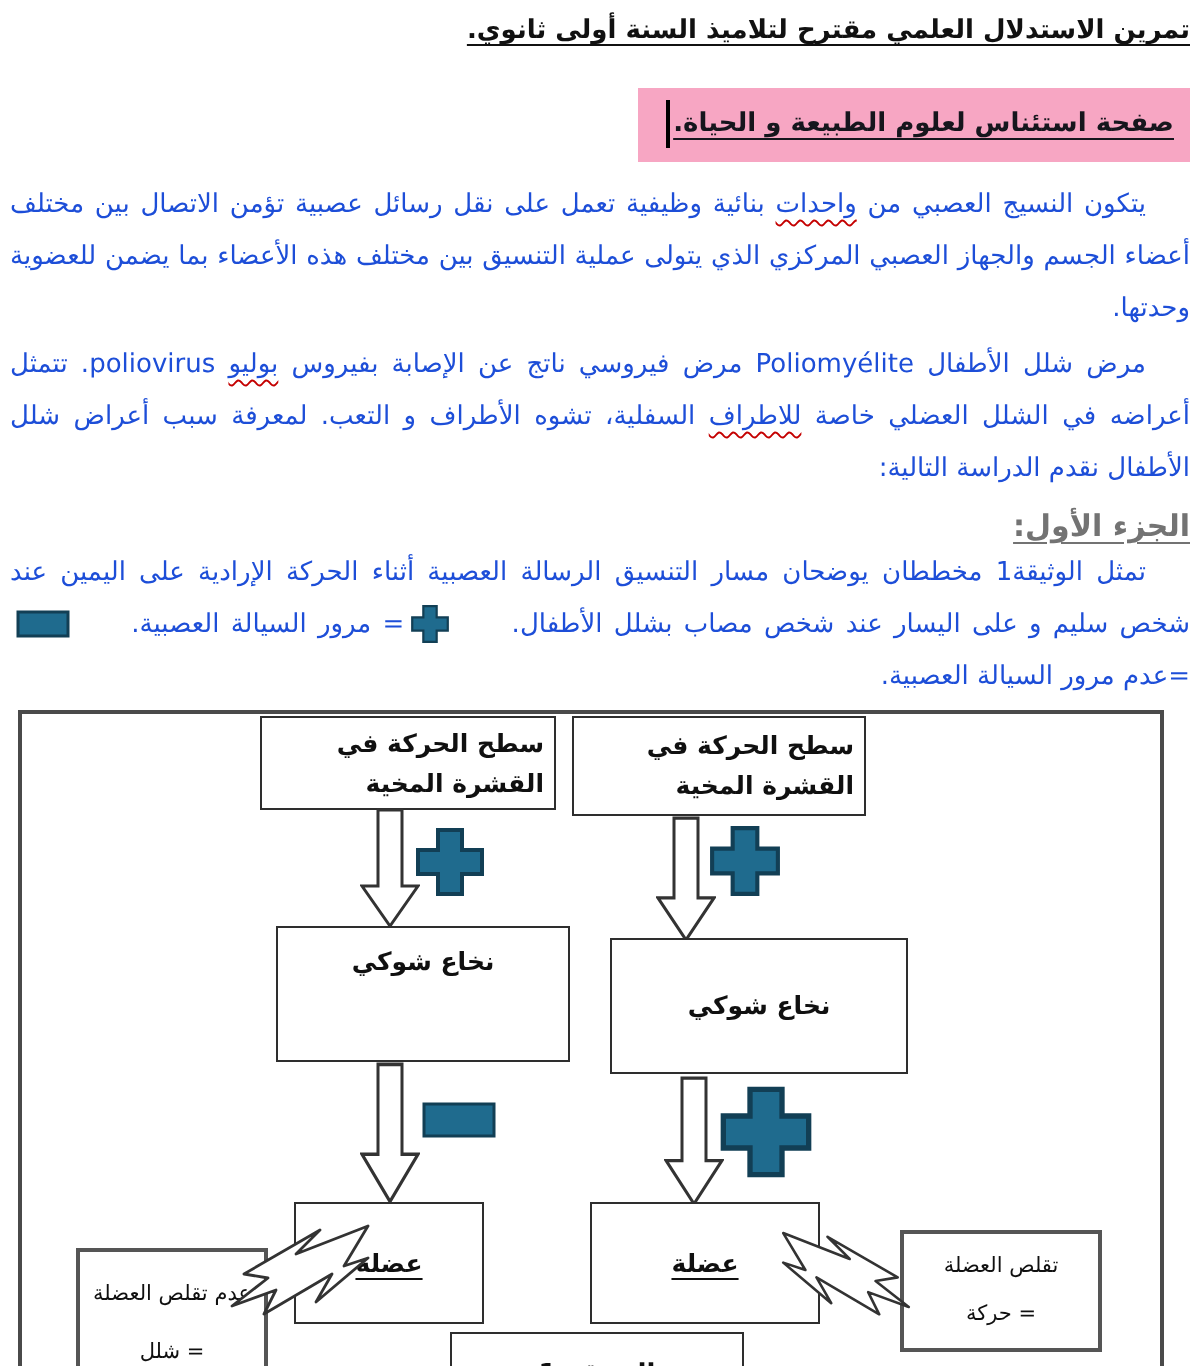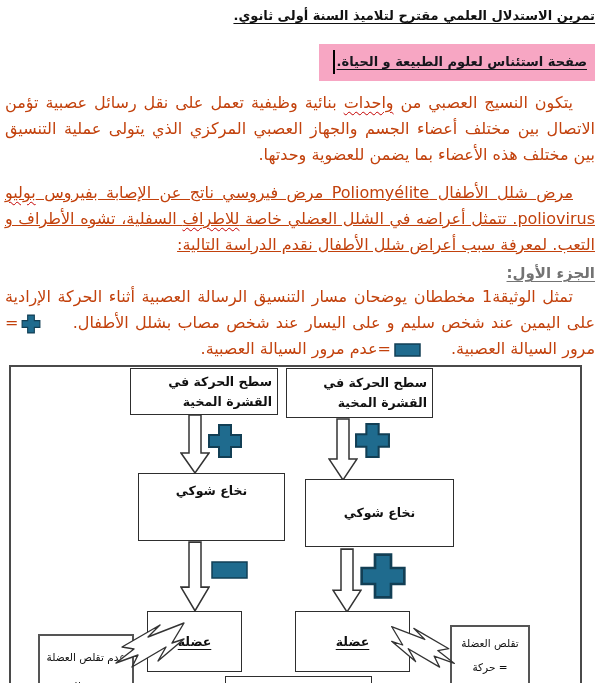--- a/index.html
+++ b/index.html
@@ -17,25 +17,25 @@
   .subtitle{
     display:inline-block;background:var(--highlight-pink);
     padding:6px 8px 7px 14px;font-size:13px;font-weight:bold;color:#16161d;
     text-decoration:underline;text-underline-offset:3px;line-height:13px;
   }
   .caret{
     display:inline-block;width:1.5px;height:24px;background:#000;
     vertical-align:middle;margin-right:2px;
   }
   .para{
-    margin:0;font-size:16px;line-height:26px;text-align:justify;color:#c2410c;
+    margin:0;font-size:13px;line-height:26px;text-align:justify;color:#1d4ed8;
   }
   .indent{text-indent:22px;}
   .p1{margin-top:9px;}
-  .p2{margin-top:12px;text-decoration:underline;}
+  .p2{margin-top:2px;}
   .squiggle{
     text-decoration-line:underline;text-decoration-style:wavy;
     text-decoration-color:var(--squiggle-red);text-decoration-thickness:1px;
     text-underline-offset:3px;
   }
   .section-head{
     margin:6px 0 2px 0;font-size:15px;font-weight:bold;color:#737373;
     text-decoration:underline;text-underline-offset:3px;
   }
   .legend-icon{display:inline-block;vertical-align:middle;margin:0 3px;line-height:0;}
@@ -53,21 +53,21 @@
   .spinal-l{left:141px;top:108px;width:147px;height:68px;align-items:flex-start;padding-top:7px;}
   .spinal-r{left:308px;top:114px;width:149px;height:68px;}
   .muscle{text-decoration:underline;text-underline-offset:3px;}
   .muscle-l{left:150px;top:246px;width:95px;height:61px;}
   .muscle-r{left:298px;top:246px;width:115px;height:61px;}
   .result{
     border:2px solid #555;font-weight:normal;font-size:10.5px;line-height:1.5;
     flex-direction:column;justify-content:space-evenly;gap:2px;
   }
   .result-l{left:41px;top:269px;width:96px;height:76px;}
-  .result-r{left:453px;top:260px;width:80px;height:61px;}
+  .result-r{left:453px;top:260px;width:101px;height:61px;}
   .caption-box{left:228px;top:311px;width:147px;height:44px;font-size:13px;z-index:3;}
   .dicon{position:absolute;line-height:0;}
   .arrow-l1{left:183px;top:49px;}
   .arrow-r1{left:331px;top:53px;}
   .arrow-l2{left:183px;top:176px;}
   .arrow-r2{left:335px;top:183px;}
   .plus-l1{left:210px;top:58px;}
   .plus-r1{left:357px;top:57px;}
   .plus-r2{left:362px;top:187px;}
   .minus-l{left:214px;top:196px;}

